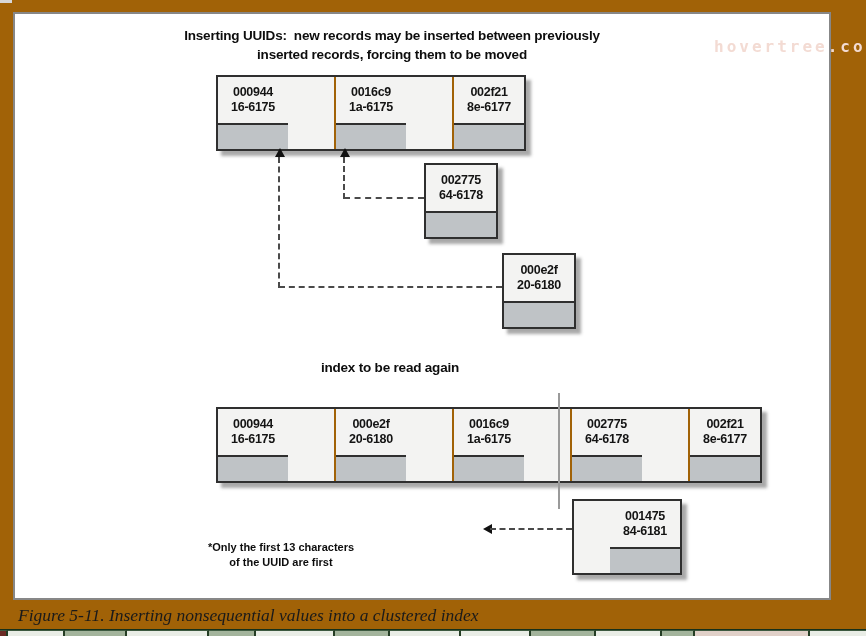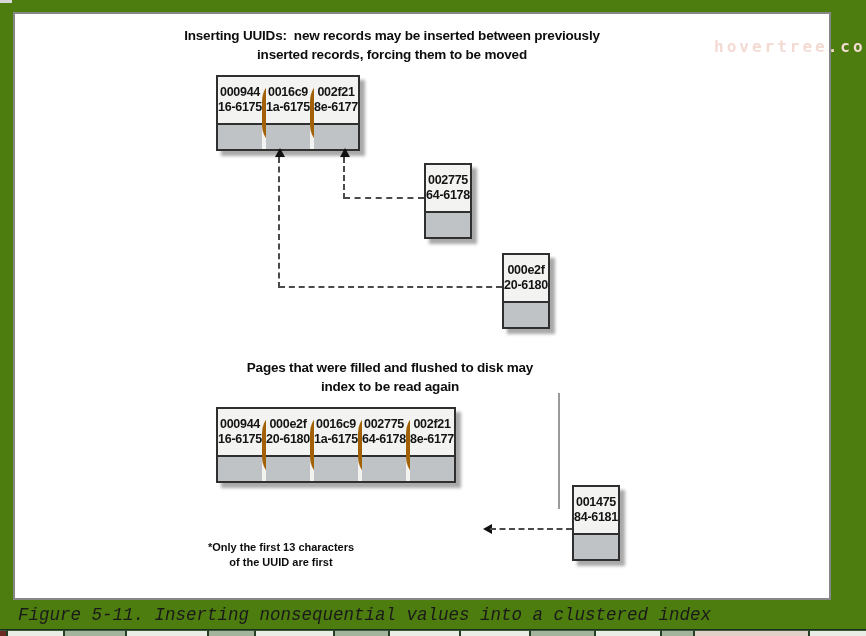--- a/index.html
+++ b/index.html
@@ -1,16 +1,16 @@
 <!DOCTYPE html>
 <html><head>
 <meta charset="utf-8">
 <style>
   html,body{margin:0;padding:0;background:#fff;}
-  #stage{position:relative;width:866px;height:636px;background:#4d7c0f;overflow:hidden;
+  #stage{position:relative;width:866px;height:636px;background:#a16207;overflow:hidden;
          font-family:"Liberation Sans",sans-serif;color:#111;}
 
   
   .frame{position:absolute;left:13px;top:12px;width:814px;height:584px;
          border:2px solid #878787;background:#fff;}
 
   .corner-artifact{position:absolute;left:0;top:0;width:12px;height:3px;background:#d7d7d7;}
 
   
   .wm-cjk{position:absolute;left:694px;top:0px;width:172px;font-weight:bold;
@@ -21,22 +21,22 @@
   
   .sec-title{position:absolute;width:600px;text-align:center;font-weight:bold;
              font-size:13.5px;line-height:19px;letter-spacing:-0.2px;color:#0d0d0d;}
   .sec-title div{white-space:pre;}
   #title1{left:92px;top:26px;}
   #title2{left:90px;top:358px;}
 
   
   .ptable{position:absolute;display:flex;border:2px solid #2f2f2f;background:#f3f3f2;
           box-shadow:5px 5px 3px rgba(50,50,50,0.42);}
-  .cell{width:44px;border-radius:26px;}
-  .cell + .cell{border-left:4px solid #a16207;}
+  .cell{width:70px;}
+  .cell + .cell{border-left:2px solid #a16207;margin-left:46px;}
   .cell-top{height:46px;background:#f3f3f2;display:flex;flex-direction:column;
             justify-content:center;align-items:center;font-size:12.5px;line-height:15px;
             font-weight:bold;letter-spacing:-0.3px;color:#141414;}
   .cell-bot{height:24px;background:#bfc3c6;border-top:2px solid #2f2f2f;}
 
   
   .dash-h{position:absolute;border-top:2px dashed #4a4a4a;height:0;}
   .dash-v{position:absolute;border-left:2px dashed #4a4a4a;width:0;}
   .arrow-up{position:absolute;width:0;height:0;
             border-left:5px solid transparent;border-right:5px solid transparent;
@@ -45,21 +45,21 @@
             border-top:5px solid transparent;border-bottom:5px solid transparent;
             border-right:9px solid #101010;}
 
   .divider-line{position:absolute;left:558px;top:393px;width:2px;height:116px;background:#9a9a9a;}
 
   
   .footnote{position:absolute;left:131px;top:540px;width:300px;text-align:center;
             font-weight:bold;font-size:11px;line-height:15px;color:#0d0d0d;}
 
   
-  .caption{position:absolute;left:18px;top:605px;font-family:Liberation Mono, monospace;
+  .caption{position:absolute;left:18px;top:605px;font-family:Liberation Serif, serif;
            font-style:italic;font-size:17.5px;color:#1a1a1a;white-space:pre;}
 
   
   .strip{position:absolute;left:0;top:629px;width:866px;height:10px;display:flex;
          border-top:1px solid #16301a;}
   .strip div{height:100%;border-right:2px solid #243d24;box-sizing:border-box;border-top:1px solid #3d5a40;}
   .sc-light{background:#e9ede6;}
   .sc-sage{background:#a3b49c;}
   .sc-maroon{background:#6b2a24;}
   .sc-red{background:#e0d0c8;}
@@ -123,21 +123,20 @@
     <div class="cell">
       <div class="cell-top">
         <div>000e2f</div>
         <div>20-6180</div>
       </div>
       <div class="cell-bot"></div>
     </div>
   </div>
 
   <div class="sec-title" id="title2">
-    <div>Pages that were filled and flushed to disk may</div>
     <div>index to be read again</div>
   </div>
 
   <div class="ptable" style="left:216px;top:407px;">
     <div class="cell">
       <div class="cell-top">
         <div>000944</div>
         <div>16-6175</div>
       </div>
       <div class="cell-bot"></div>
@@ -170,21 +169,21 @@
       </div>
       <div class="cell-bot"></div>
     </div>
   </div>
 
   <div class="divider-line"></div>
 
   <div class="arrow-left" style="left:483px;top:524px;"></div>
   <div class="dash-h" style="left:490px;top:528px;width:82px;"></div>
 
-  <div class="ptable" style="left:572px;top:485px;">
+  <div class="ptable" style="left:572px;top:499px;padding-left:36px;">
     <div class="cell">
       <div class="cell-top">
         <div>001475</div>
         <div>84-6181</div>
       </div>
       <div class="cell-bot"></div>
     </div>
   </div>
 
   <div class="footnote">

